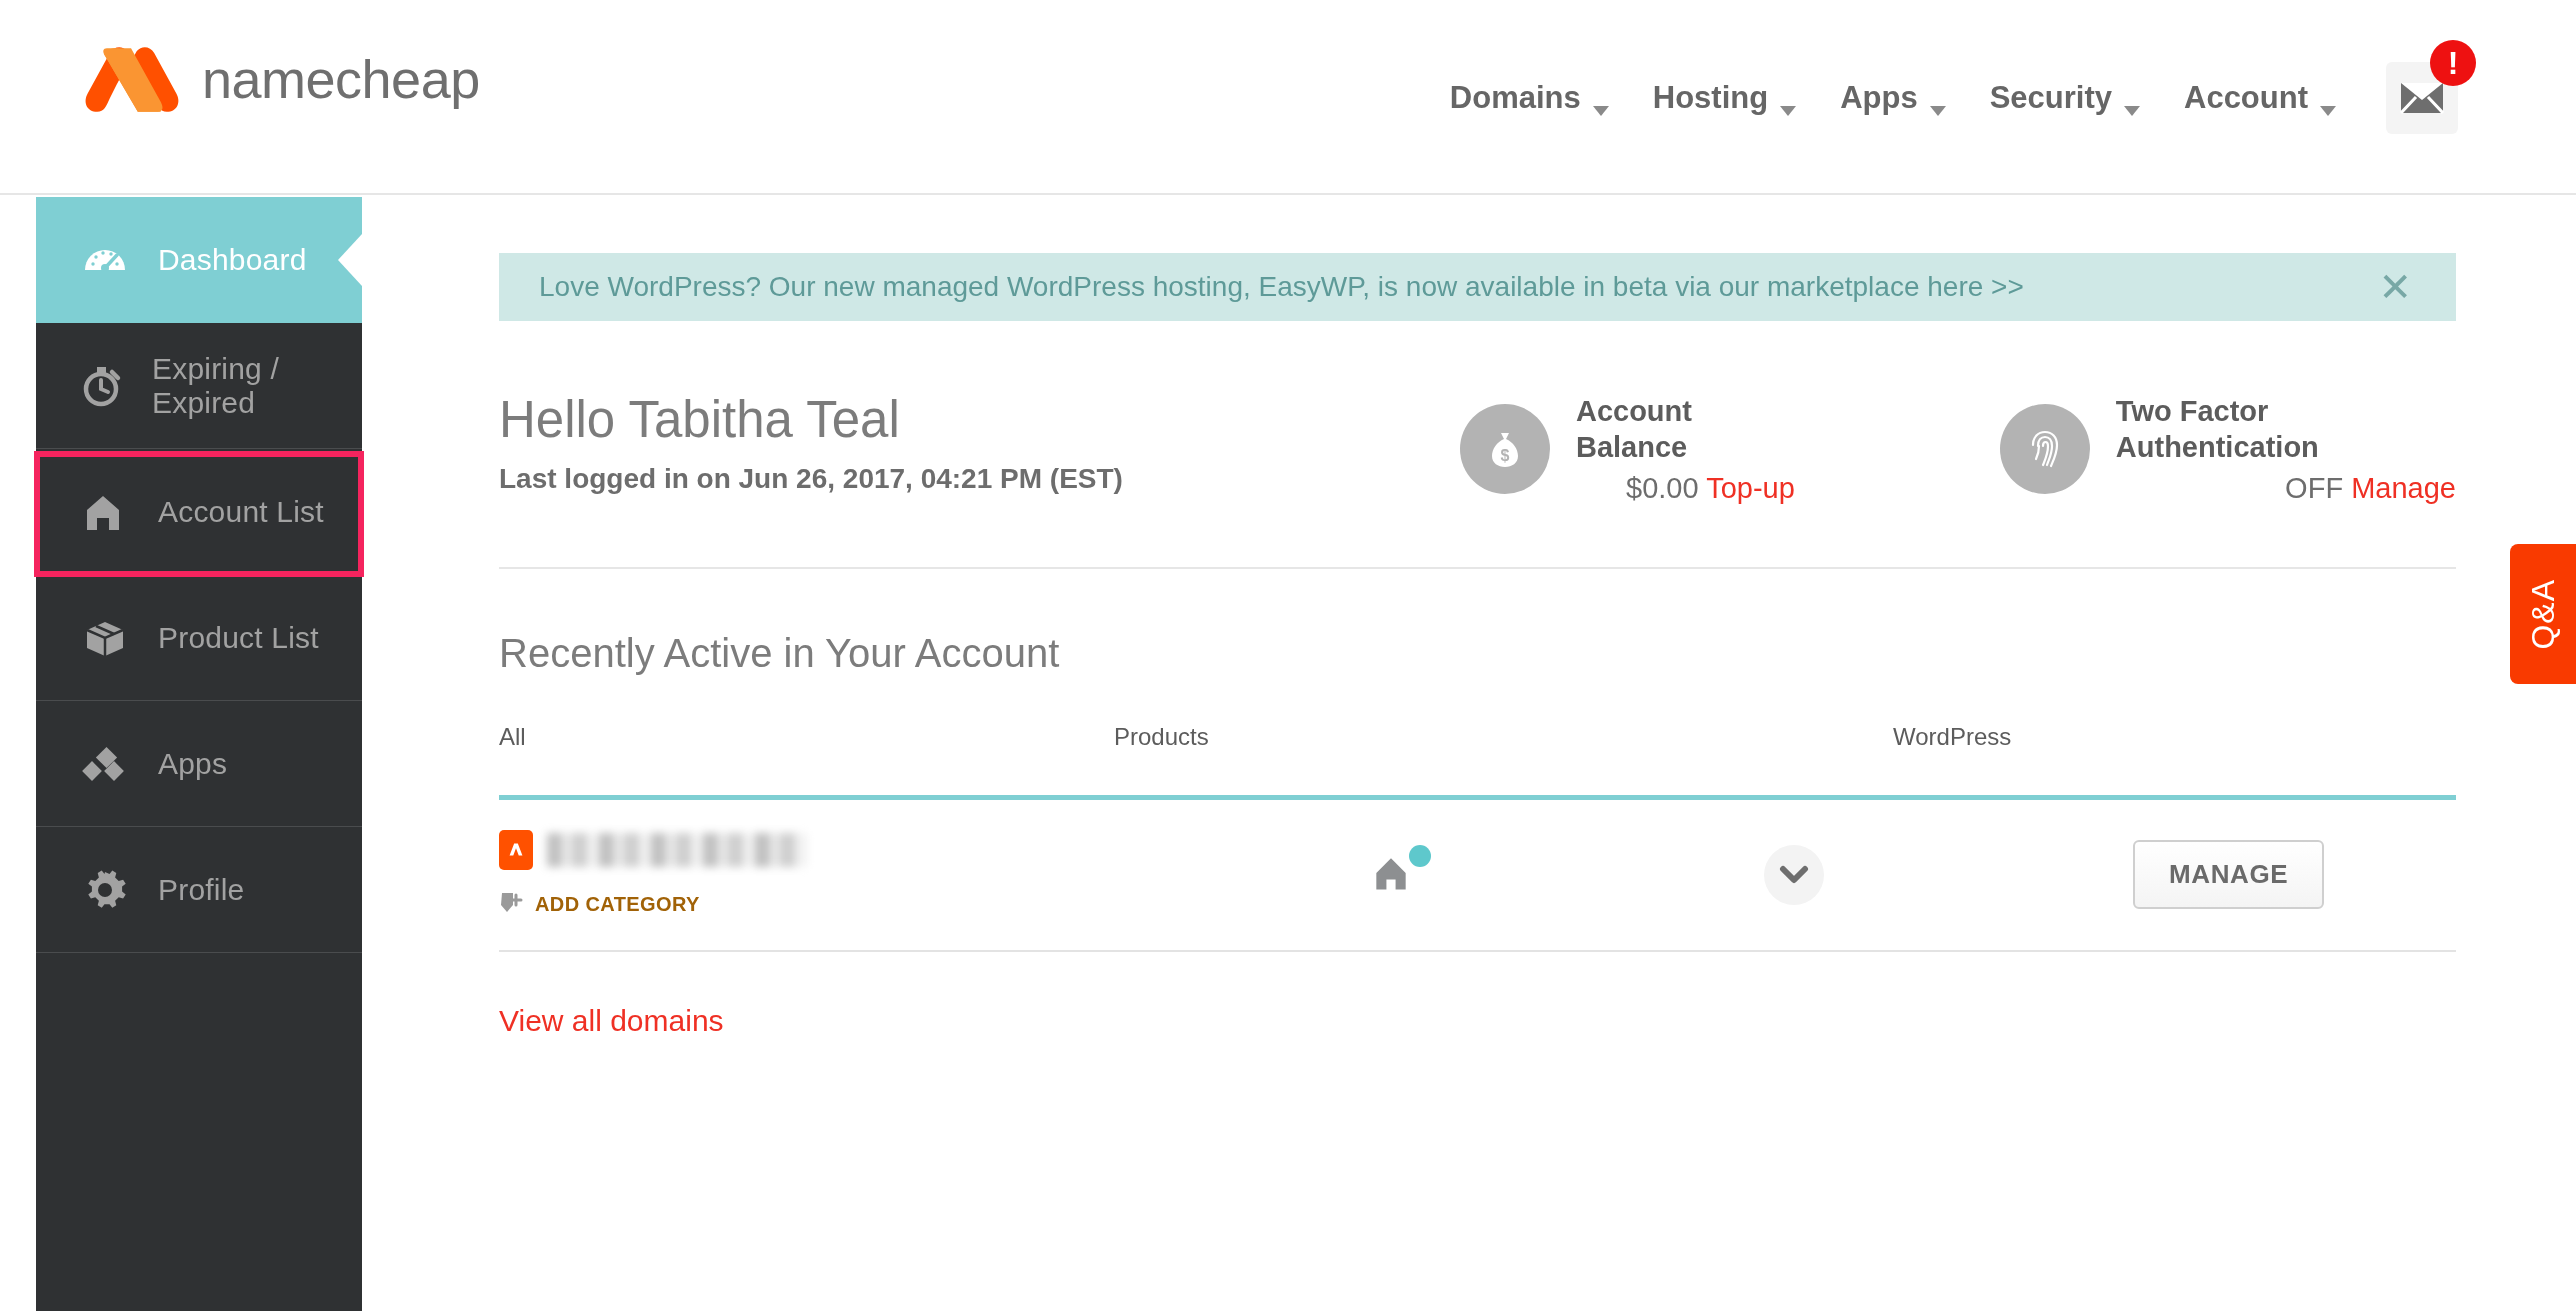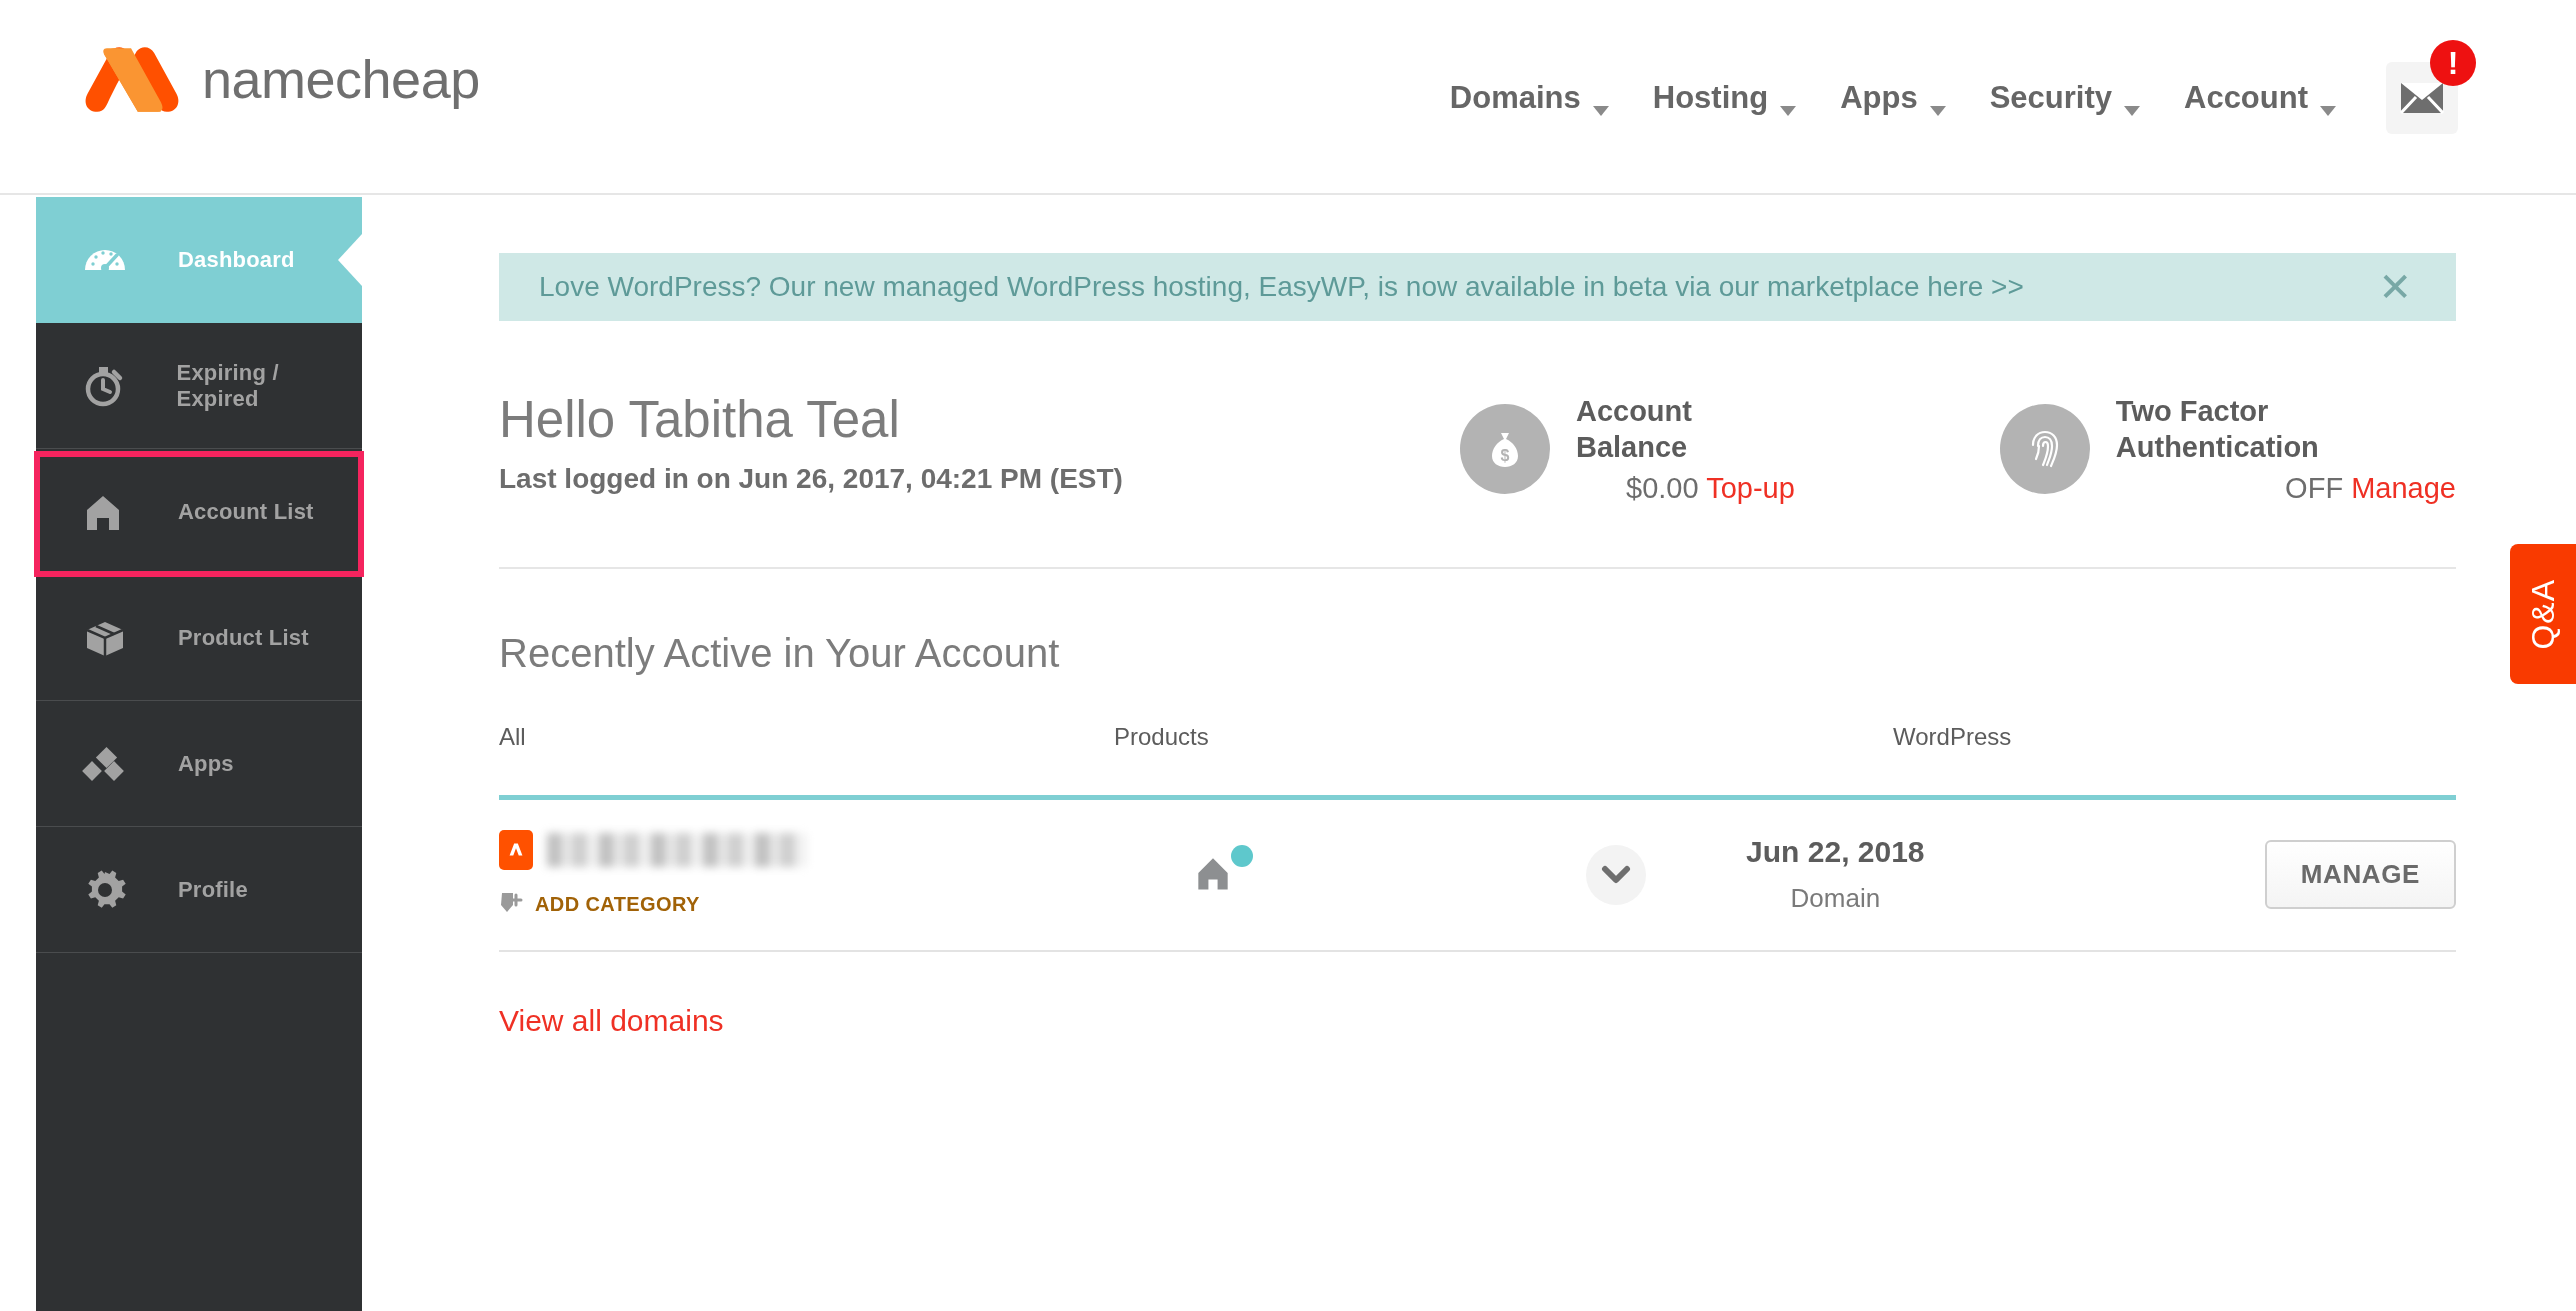--- a/index.html
+++ b/index.html
@@ -103,25 +103,24 @@
     position: relative;
     height: 126px;
     display: flex;
     align-items: center;
     padding-left: 42px;
     gap: 26px;
     border-bottom: 1px solid #4a4c4e;
     cursor: pointer;
   }
   .side-item .label {
-    font-size: 22px;
-    font-weight: bold;
+    font-size: 30px;
+    font-weight: normal;
     color: #a2a2a2;
     letter-spacing: 0.2px;
-    margin-left: 20px;
   }
   .side-item.active {
     background: #7fcfd3;
     border-bottom: none;
   }
   .side-item.active .label { color: #ffffff; }
   .side-item.active::after {
     content: "";
     position: absolute;
     right: 0; top: 50%;
@@ -594,24 +593,20 @@
           <span class="prod-dot"></span>
         </span>
         <span class="chev-circle">
           <svg width="30" height="22" viewBox="0 0 30 22">
             <path d="M4 5 L15 16 L26 5" fill="none" stroke="#6e6e6e" stroke-width="6" stroke-linecap="round" stroke-linejoin="round"></path>
           </svg>
         </span>
       </div>
 
       <div class="cell-exp">
-        <div class="exp-block">
-          <div class="exp-date">Jun 22, 2018</div>
-          <div class="exp-type">Domain</div>
-        </div>
         <button class="manage-btn">MANAGE</button>
       </div>
     </div>
 
     <span class="view-all">View all domains</span>
   </div>
 </main>
 
 <div class="qa-tab">
   <span>Q&amp;A</span>

